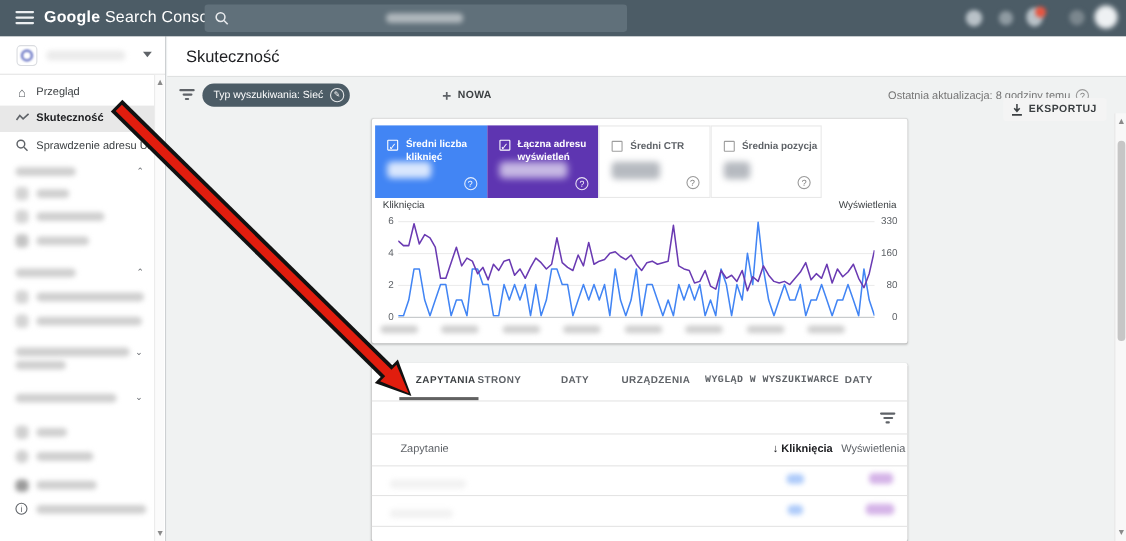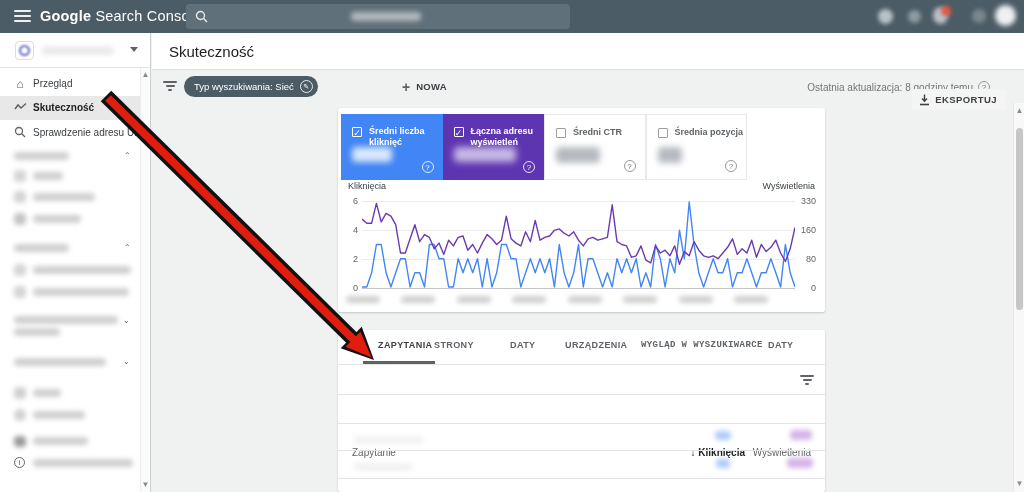--- a/index.html
+++ b/index.html
@@ -312,21 +312,21 @@
     <div class="tab-underline"></div>
     <div class="hline" style="top:34px;"></div>
 
     <div class="filter-icon" style="left:462px; top:45px;">
       <span style="width:14px;"></span>
         <span style="width:9px;"></span>
         <span style="width:4px;"></span>
     </div>
     <div class="hline" style="top:64px;"></div>
 
-    <div style="position:absolute; left:0; top:64px; width:484px; height:29px;margin-top:44px;">
+    <div style="position:absolute; left:12px; top:64px; width:484px; height:29px;">
       <span class="th" style="left:14px;">Zapytanie</span>
       <span class="th sorted" style="right:77px;"><span>↓</span> <span>Kliknięcia</span></span>
       <span class="th" style="right:11px;">Wyświetlenia</span>
     </div>
     <div class="hline" style="top:93px;"></div>
 
     <div style="position:absolute; left:0; top:93px; width:487px; height:27px;">
       <div class="blob" style="left:16px; top:13px; width:70px; height:8px; background:#f2f2f2;"></div>
       <div class="blob" style="right:94px; top:8px; width:16px; height:9px; background:#aecbfa;"></div>
       <div class="blob" style="right:13px; top:7px; width:22px; height:10px; background:#d5b4e8;"></div>

